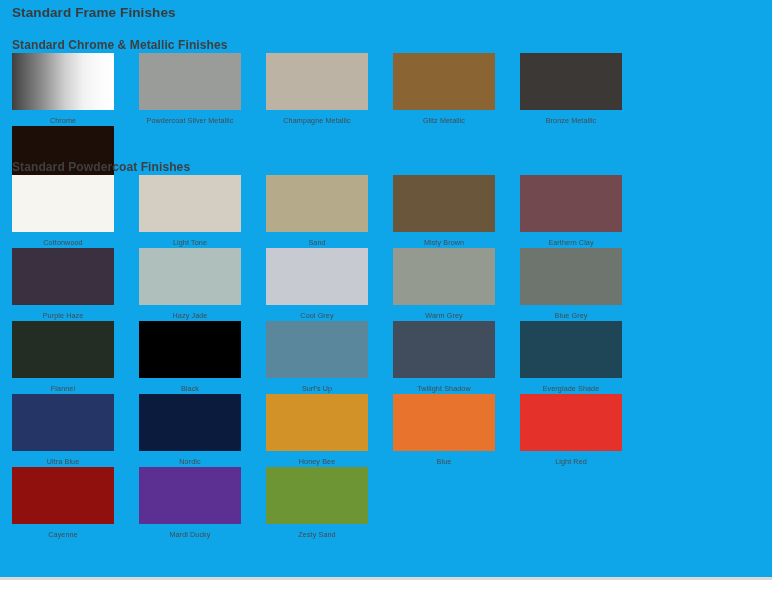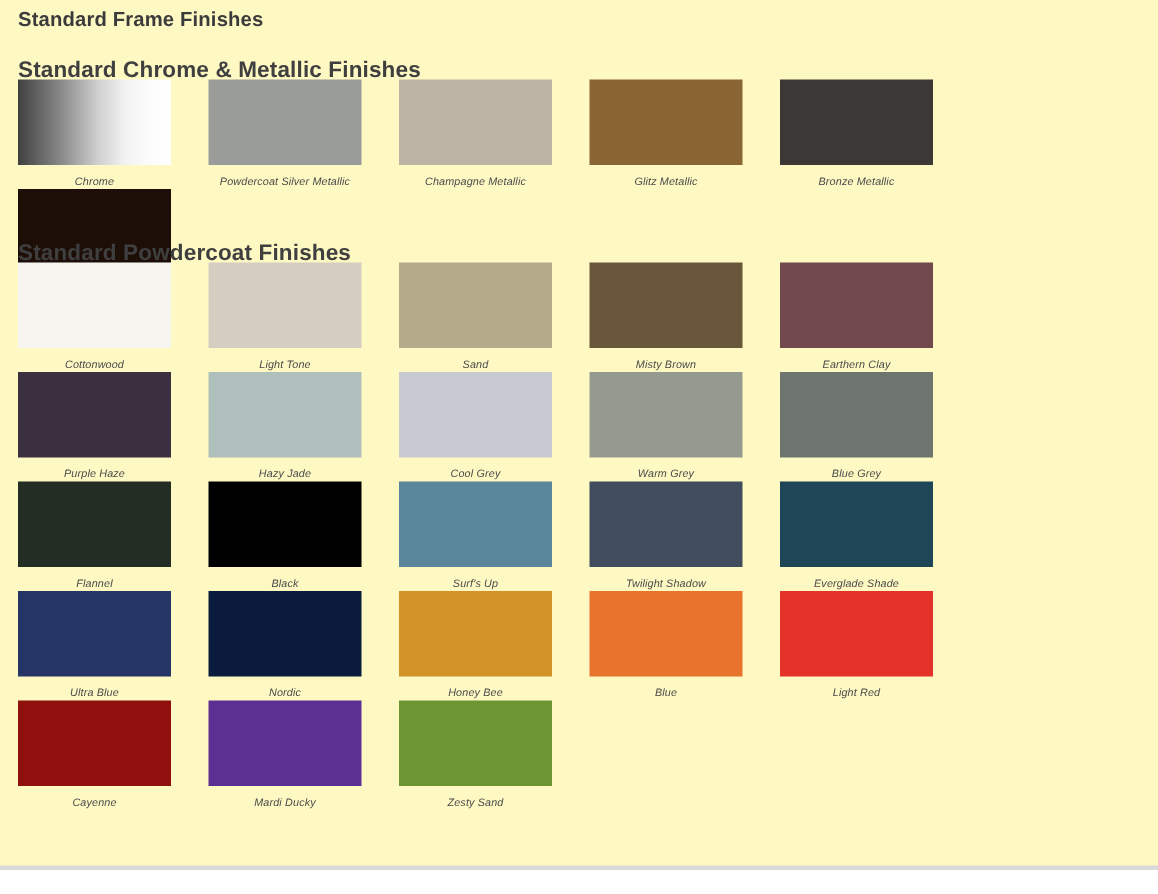--- a/index.html
+++ b/index.html
@@ -13,21 +13,21 @@
     height: 596px;
     overflow: hidden;
     font-family: "Liberation Sans", sans-serif;
     -webkit-font-smoothing: antialiased;
   }
   .page {
     position: relative;
     width: 772px;
     height: 580px;
     box-sizing: border-box;
-    background: #fef9c3;
+    background: #0ea5e9;
     border-bottom: 3px solid #d9d9d9;
   }
   .page-title {
     position: absolute;
     left: 12px;
     top: 5px;
     font-size: 13.5px;
     font-weight: bold;
     color: #3b3b3b;
     letter-spacing: 0.1px;
@@ -35,21 +35,21 @@
   }
   .section {
     position: absolute;
     left: 0;
     width: 772px;
   }
   .section-title {
     position: absolute;
     left: 12px;
     top: 0;
-    font-size: 15px;
+    font-size: 12px;
     font-weight: bold;
     color: #3f3f3f;
     letter-spacing: 0.1px;
     white-space: nowrap;
   }
   .grid {
     position: absolute;
     left: 12px;
     top: 15px;
     width: 748px;
@@ -70,21 +70,20 @@
   .swatch-label {
     display: block;
     width: 102px;
     text-align: center;
     font-size: 7.2px;
     color: #4a4a4a;
     margin-top: 6px;
     letter-spacing: 0.1px;
     white-space: nowrap;
     line-height: 10px;
-    font-style: italic;
   }
 </style>
 </head>
 <body>
 
 <div class="page">
 
   <div class="page-title">Standard Frame Finishes</div>
 
   <div class="section" id="section-metallic" style="top: 38px;">

